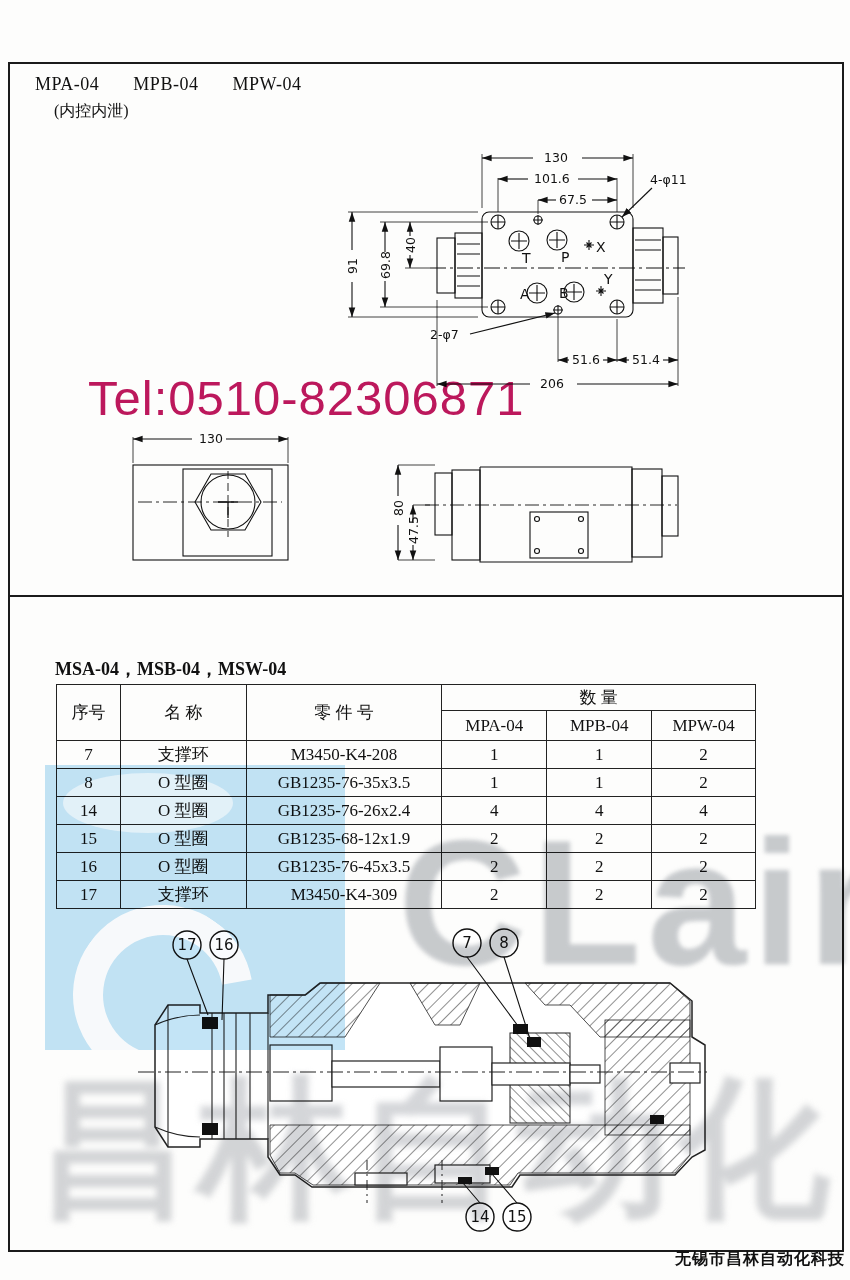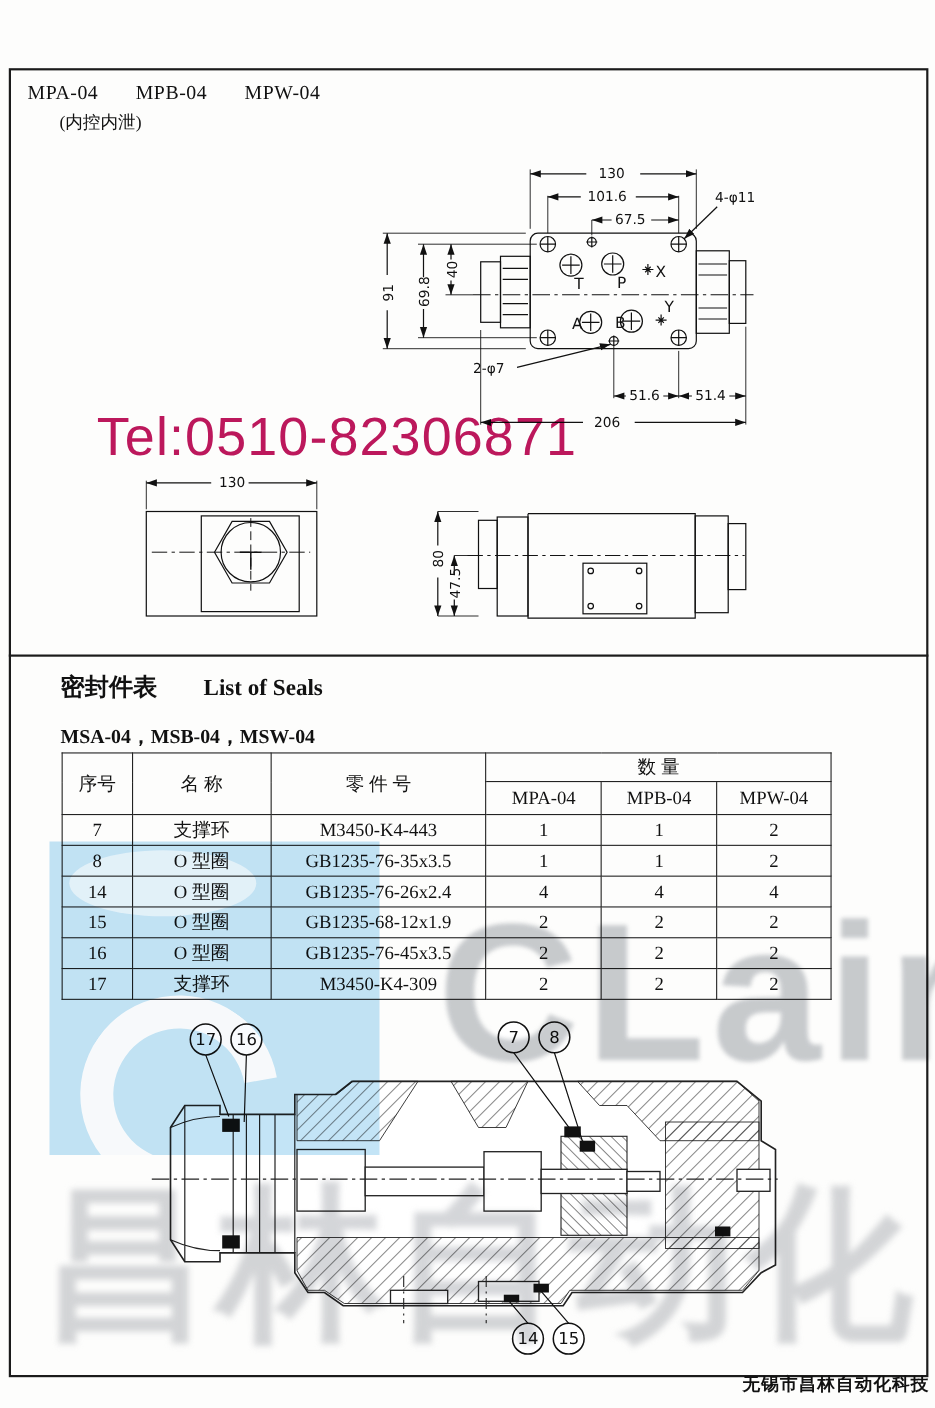--- a/index.html
+++ b/index.html
@@ -8,21 +8,21 @@
   .abs{position:absolute;}
   
   .redbar{position:absolute;left:6px;top:9px;width:839px;height:32px;background:#c6402e;}
   .brand{position:absolute;left:24px;top:2px;color:#fff;font-family:"Liberation Sans",sans-serif;
          font-weight:bold;font-size:26px;letter-spacing:3px;font-style:italic;}
   .brand-underline{position:absolute;left:46px;top:29px;width:118px;height:3px;background:#fff;}
   
   .frame{position:absolute;left:8px;top:62px;width:832px;height:1186px;border:2px solid #1b1b1b;}
   .divider{position:absolute;left:8px;top:595px;width:836px;height:2px;background:#1b1b1b;}
   
-  .models{position:absolute;left:25px;top:74px;font-size:18px;letter-spacing:.5px;}
+  .models{position:absolute;left:35px;top:74px;font-size:18px;letter-spacing:.5px;}
   .models span{margin-right:34px;}
   .subtitle{position:absolute;left:54px;top:101px;font-size:16px;}
   
   .seal-title{position:absolute;left:55px;top:610px;font-size:22px;font-weight:bold;}
   .seal-title .en{margin-left:42px;font-size:21px;}
   .seal-models{position:absolute;left:55px;top:657px;font-size:18px;font-weight:bold;}
   table.seals{position:absolute;left:56px;top:684px;width:700px;border-collapse:collapse;
               font-size:17px;text-align:center;padding-left:16px;}
   table.seals th,table.seals td{border:1.6px solid #222;padding:0;font-weight:normal;}
   table.seals .h1{height:26px;}
@@ -207,23 +207,20 @@
       <circle cx="152" cy="89" r="2.5"></circle>
         <circle cx="196" cy="89" r="2.5"></circle>
       <circle cx="152" cy="121" r="2.5"></circle>
         <circle cx="196" cy="121" r="2.5"></circle>
       <path d="M40,75 H292" stroke-dasharray="14 4 3 4" stroke-width=".9"></path>
     </g>
     <text class="dt" x="18" y="86" transform="rotate(-90 18 86)">80</text>
     <text class="dt" x="33" y="114" transform="rotate(-90 33 114)">47.5</text>
   </svg>
 
-  <div class="seal-title">
-    <span>密封件表</span><span class="en">List of Seals</span>
-  </div>
   <div class="seal-models">MSA-04，MSB-04，MSW-04</div>
 
   <table class="seals">
     <colgroup>
         <col style="width:64px">
         <col style="width:126px">
         <col style="width:196px">
               <col style="width:105px">
         <col style="width:105px">
         <col style="width:104px">
@@ -236,21 +233,21 @@
       <th colspan="3">数 量</th>
     </tr>
     <tr class="h2">
       <th>MPA-04</th>
       <th>MPB-04</th>
       <th>MPW-04</th>
     </tr>
     <tr>
       <td>7</td>
       <td>支撑环</td>
-      <td>M3450-K4-443</td>
+      <td>M3450-K4-208</td>
       <td>1</td>
       <td>1</td>
       <td>2</td>
     </tr>
     <tr>
       <td>8</td>
       <td>O 型圈</td>
       <td>GB1235-76-35x3.5</td>
       <td>1</td>
       <td>1</td>

